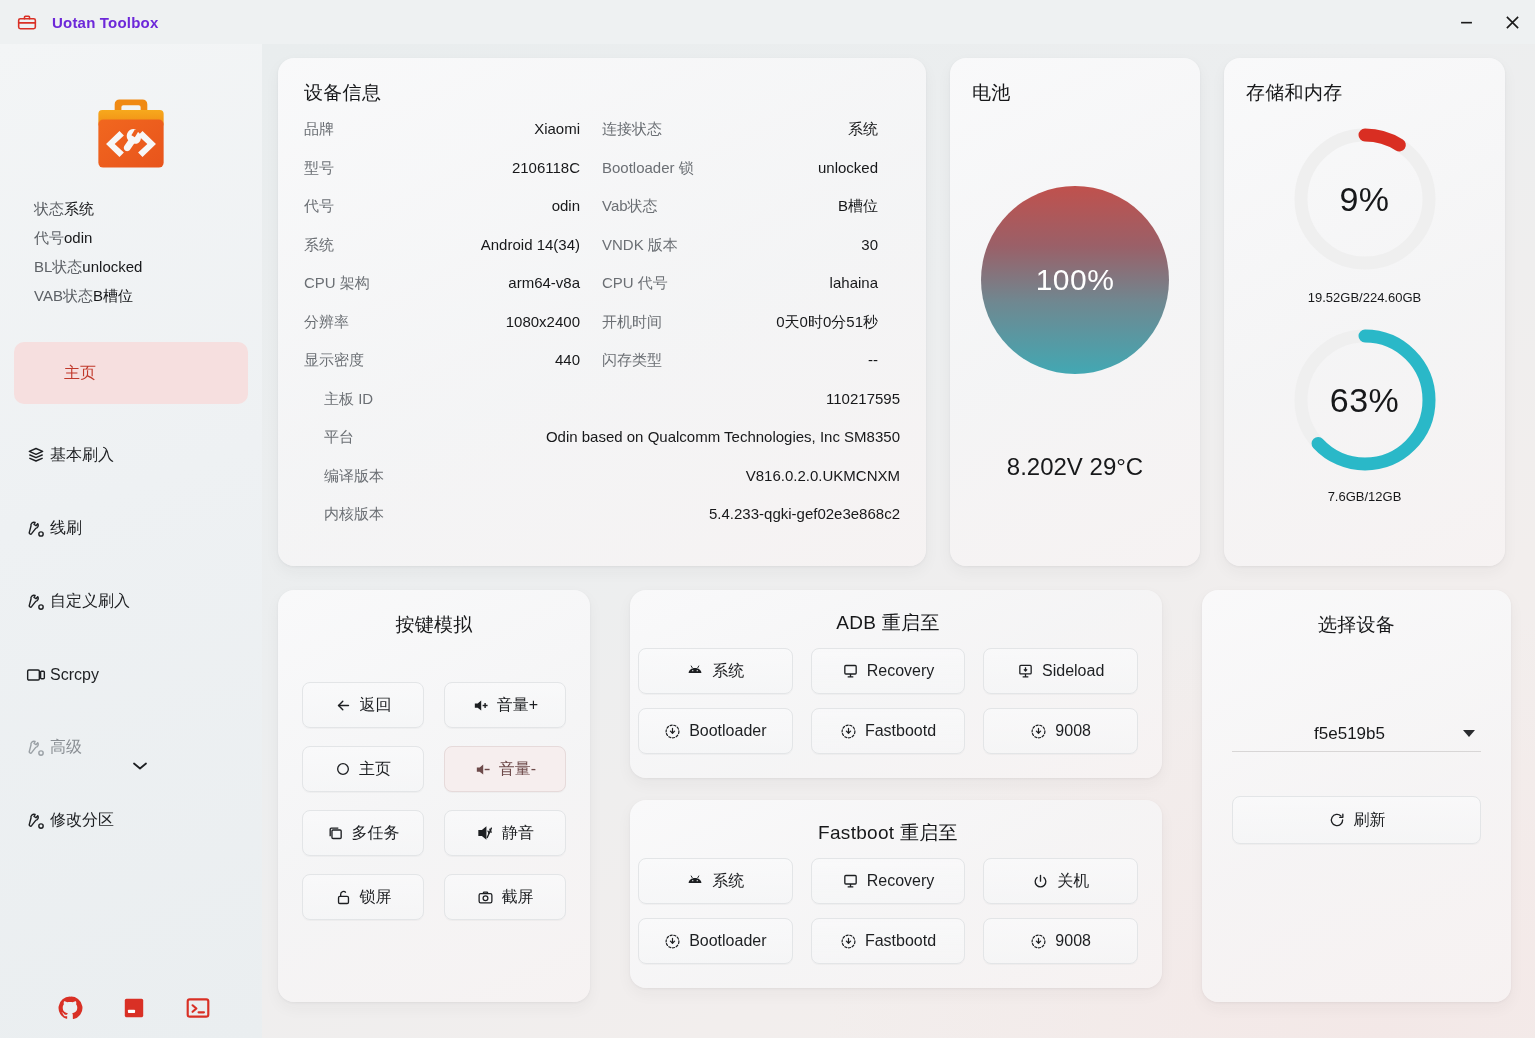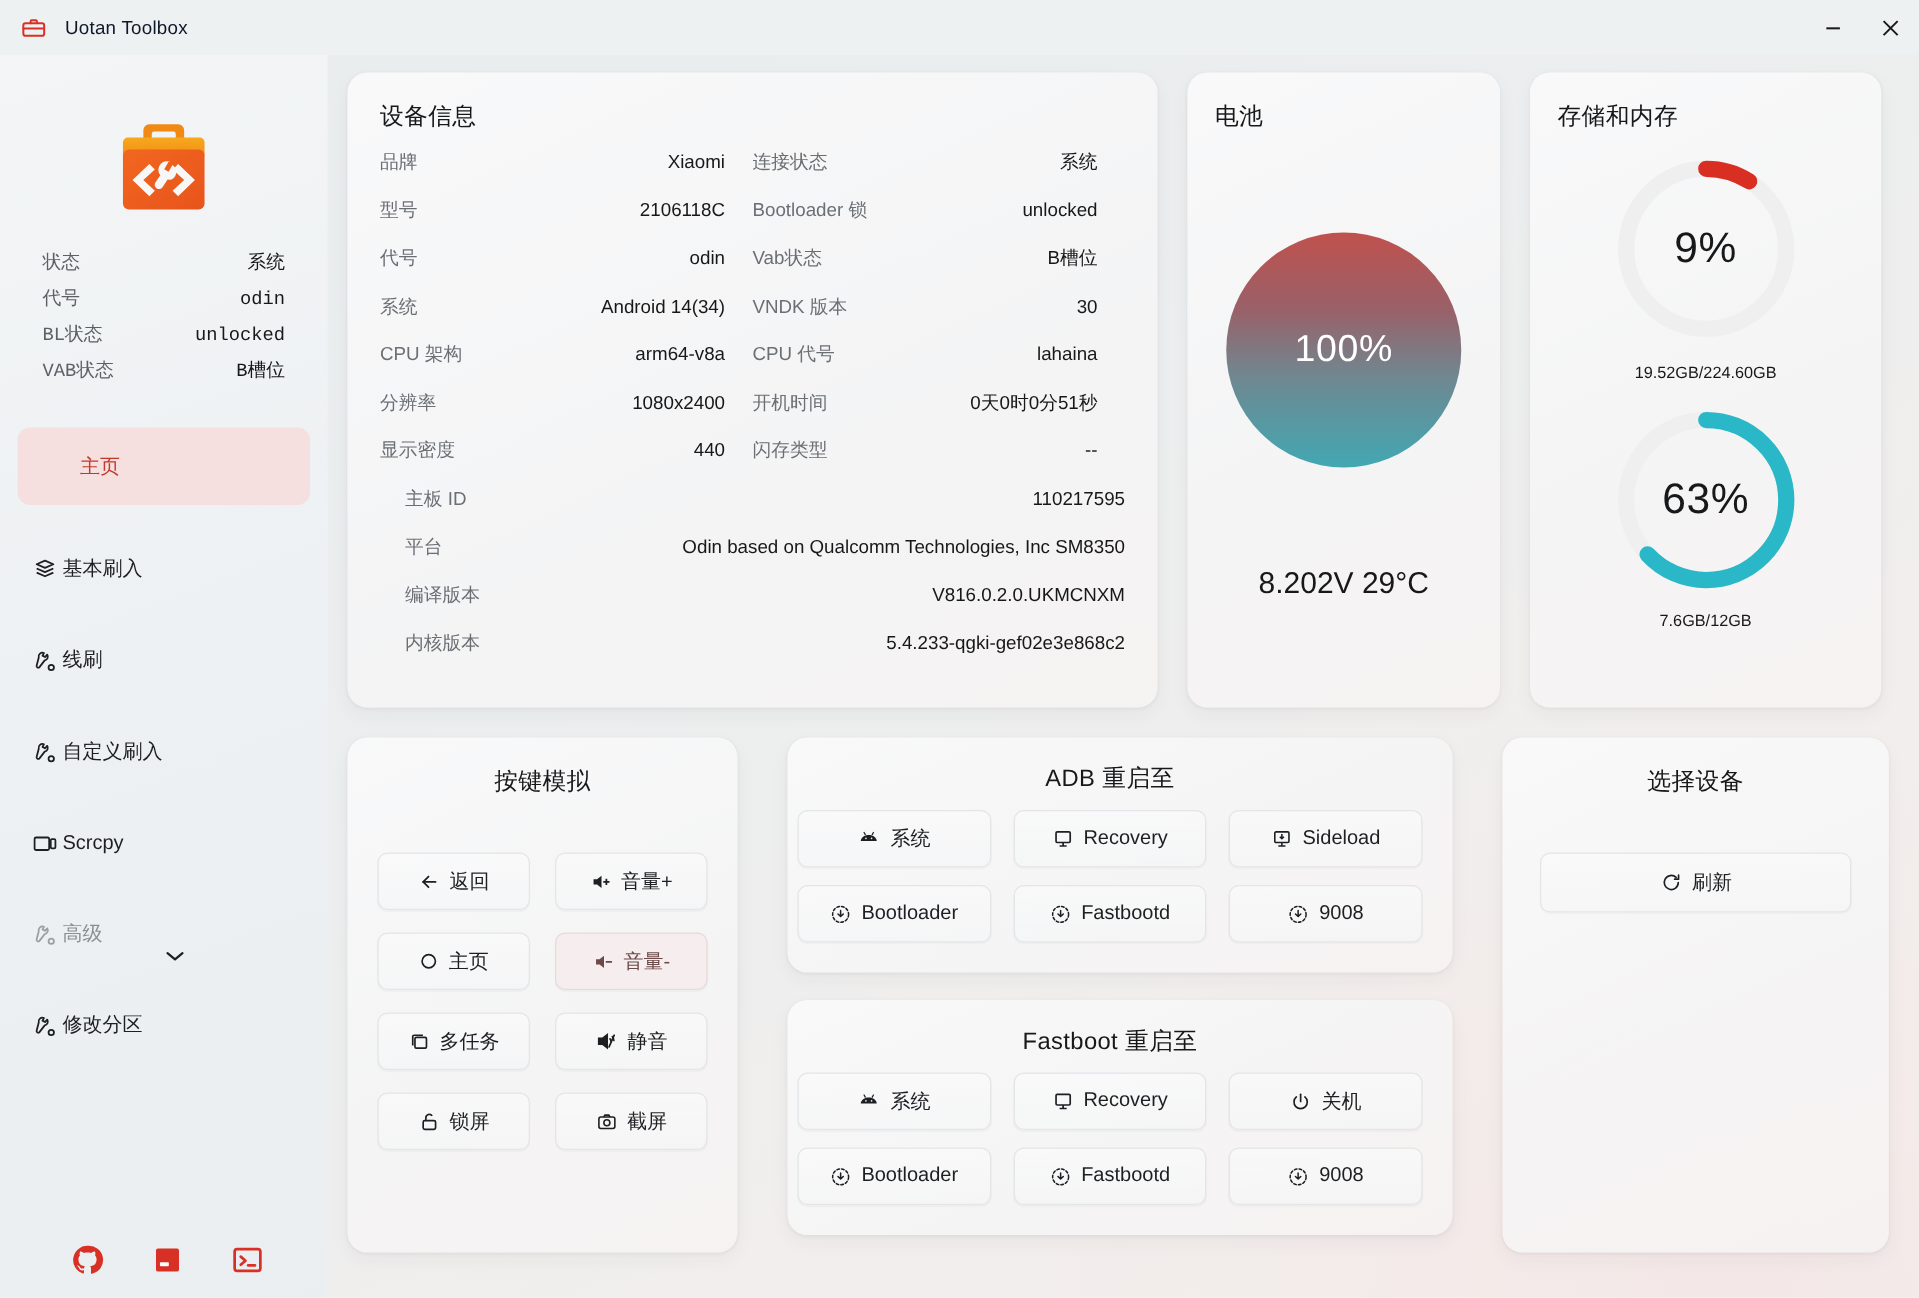--- a/index.html
+++ b/index.html
@@ -15,43 +15,43 @@
 
   
   #titlebar {
     position: absolute; top: 0; left: 0; width: 1535px; height: 44px;
     background: #eef1f2;
     display: flex; align-items: center;
     z-index: 30;
   }
   #titlebar .tb-icon { margin-left: 16px; width: 22px; height: 22px; display:flex; align-items:center; justify-content:center; }
   #titlebar .tb-title {
-    margin-left: 14px; font-size: 15px; color: #0f172a; letter-spacing: .2px;
+    margin-left: 14px; font-size: 15px; color: #6d28d9; letter-spacing: .2px; font-weight: bold;
   }
   #titlebar .tb-spacer { flex: 1; }
   .winbtn {
     width: 46px; height: 44px; display: flex; align-items: center; justify-content: center;
     color: #1b1b1b;
   }
 
   
   #sidebar {
     position: absolute; top: 44px; left: 0; width: 262px; height: 994px;
     background: linear-gradient(160deg, #f3f5f6 0%, #eef1f3 45%, #eaeef0 100%);
     z-index: 20;
   }
   #logo-wrap { margin-top: 42px; display: flex; justify-content: center; }
   .toolbox-svg { width: 96px; height: 96px; }
 
   #status-list {
     margin: 18px 34px 0 34px;
   }
   .status-row {
-    display: flex; justify-content: space-between; align-items: baseline;
-    height: 29px; font-size: 15px; font-family: Liberation Mono, monospace;
+    display: flex; align-items: baseline;
+    height: 29px; font-size: 15px;
   }
   .status-row .k { color: #5d6166; }
   .status-row .v { color: #17181a; }
 
   #nav { margin-top: 26px; }
   .nav-item {
     height: 43px; margin: 0 14px; border-radius: 10px;
     display: flex; align-items: center; padding-left: 36px;
     font-size: 16px; color: #1d1f22; cursor: default;
     position: relative;
@@ -708,20 +708,24 @@
             </span>
             <span>9008</span>
           </div>
         </div>
       </div>
     </div>
 
     <div class="card" id="device-select-card">
       <div class="card-title">选择设备</div>
 
+      <div class="select-row">
+        <span class="select-val">f5e519b5</span>
+        <span class="caret"></span>
+      </div>
 
       <div class="btn" id="refresh-btn">
         <span class="bico">
           <svg width="18" height="18" viewBox="0 0 24 24" fill="none" stroke="currentColor" stroke-width="1.8" stroke-linecap="round" stroke-linejoin="round">
             <path d="M19.5 12a7.5 7.5 0 1 1-2.3-5.4"></path>
               <path d="M19.8 4.2v4.2h-4.2"></path>
           </svg>
         </span>
         <span>刷新</span>
       </div>

